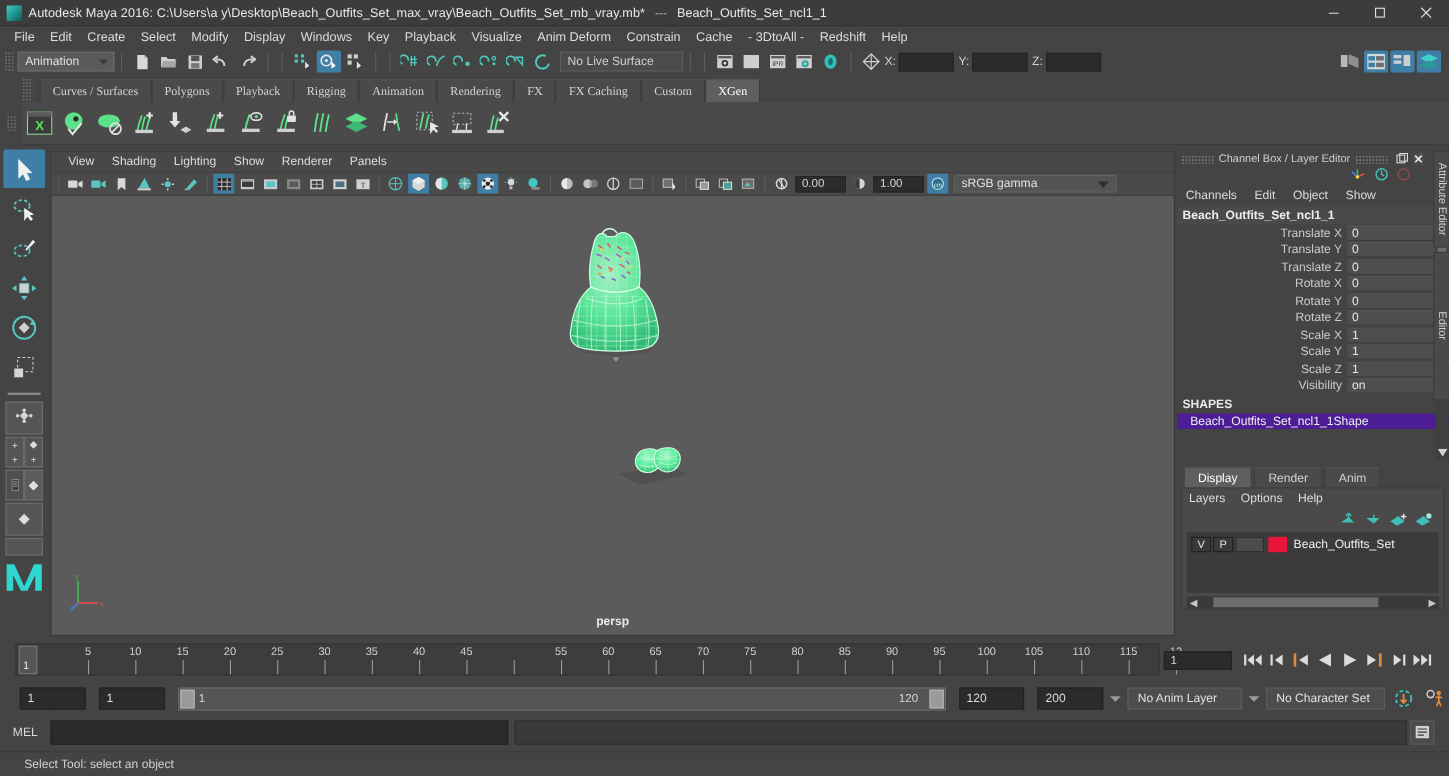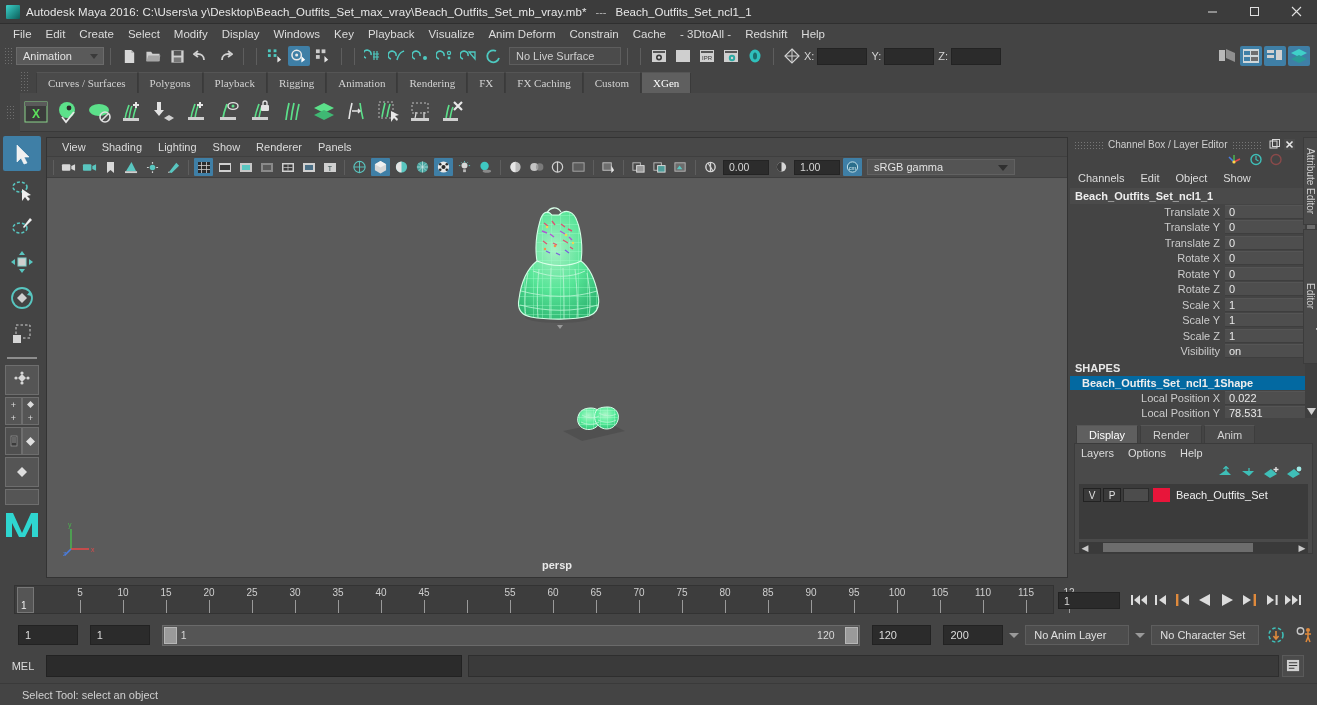--- a/index.html
+++ b/index.html
@@ -225,22 +225,22 @@
   }
   .cb-rows { position: relative; }
   .cb-row { display: flex; height: 15.5px; align-items: center; font-size: 11px; }
   .cb-label { flex: 1; text-align: right; padding-right: 5px; color: #cbcbcb; }
   .cb-value {
     width: 92px; background: #4e4e4e; height: 14px; display: flex; align-items: center;
     padding-left: 4px; color: #e8e8e8; border-top: 1px solid #555; border-bottom: 1px solid #3e3e3e;
   }
   .cb-section { font-size: 11px; font-weight: bold; color: #e8e8e8; padding: 3px 0 2px 5px; }
   .cb-shapename {
-    font-size: 11px; font-weight: bold; color: #ededed; padding: 1px 0 1px 12px;
-    background: #0369a1;
+    font-size: 11px; font-weight: normal; color: #ededed; padding: 1px 0 1px 12px;
+    background: #4c1d95;
   }
   .cb-scroll {
     position: absolute; right: 0; top: 0; width: 12px; bottom: 0; background: #3f3f3f;
   }
   .cb-thumb { position: absolute; left: 2px; top: 14px; width: 8px; height: 155px; background: #6d6d6d; }
   .cb-arrow { position: absolute; left: 2px; width: 9px; height: 9px; display:flex;align-items:center;justify-content:center;}
 
   
   .le-tabs { display: flex; height: 19px; align-items: flex-end; padding-left: 6px; }
   .le-tab {
@@ -1201,30 +1201,20 @@
             <div class="cb-value">1</div>
           </div>
         <div class="cb-row">
             <div class="cb-label">Visibility</div>
             <div class="cb-value">on</div>
           </div>
       </div>
 
       <div class="cb-section">SHAPES</div>
       <div class="cb-shapename">Beach_Outfits_Set_ncl1_1Shape</div>
-      <div class="cb-rows">
-        <div class="cb-row">
-            <div class="cb-label">Local Position X</div>
-            <div class="cb-value">0.022</div>
-          </div>
-        <div class="cb-row">
-            <div class="cb-label">Local Position Y</div>
-            <div class="cb-value">78.531</div>
-          </div>
-      </div>
 
       <div class="cb-scroll">
         <div class="cb-arrow" style="top:2px;">
           <svg width="9" height="7" viewBox="0 0 9 7">
               <path d="M4.5 0 L9 7 L0 7 Z" fill="#d0d0d0"></path>
             </svg>
         </div>
         <div class="cb-thumb"></div>
         <div class="cb-arrow" style="bottom:2px;">
           <svg width="9" height="7" viewBox="0 0 9 7">

